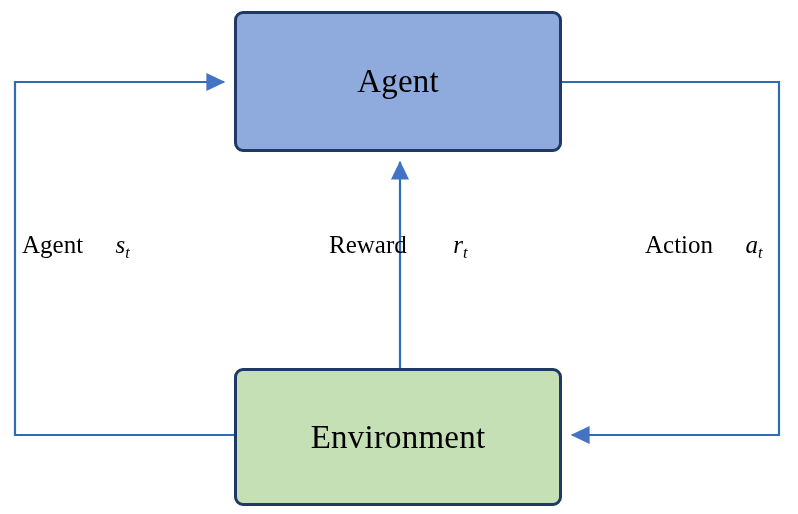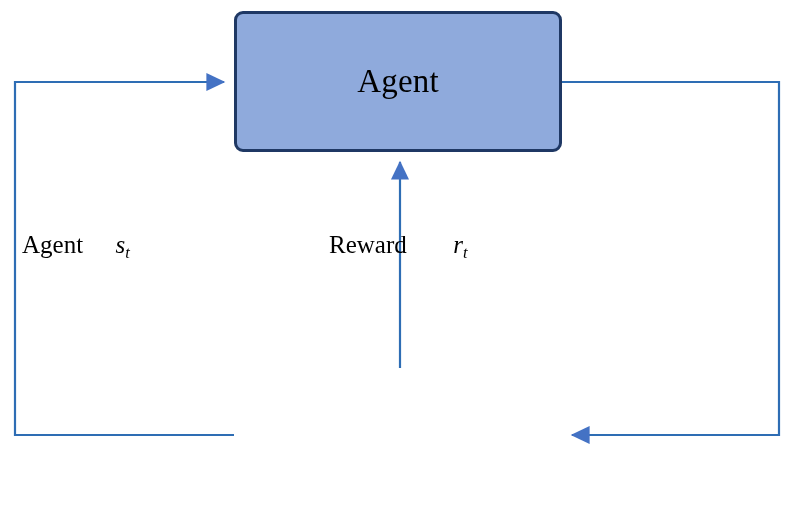--- a/index.html
+++ b/index.html
@@ -118,27 +118,35 @@
 
     <path d="M 562,82 L 779,82 L 779,435 L 572,435" fill="none" stroke="#2E6DB4" stroke-width="2.2" marker-end="url(#arrow-left)"></path>
 
     <path d="M 400,368 L 400,162" fill="none" stroke="#2E6DB4" stroke-width="2.2" marker-end="url(#arrow-up)"></path>
   </svg>
 
   <div class="node" id="agent-node">
     <span class="node-label">Agent</span>
   </div>
 
+  <div class="node" id="environment-node">
+    <span class="node-label">Environment</span>
+  </div>
 
   <div class="edge-label" id="state-label">
     <span>Agent</span>
     <span class="gap"></span>
     <span class="var"><span>s</span><sub>t</sub></span>
   </div>
 
   <div class="edge-label" id="reward-label">
     <span>Reward</span>
     <span class="gap-wide"></span>
     <span class="var"><span>r</span><sub>t</sub></span>
   </div>
 
+  <div class="edge-label" id="action-label">
+    <span>Action</span>
+    <span class="gap"></span>
+    <span class="var"><span>a</span><sub>t</sub></span>
+  </div>
 
 </div>
 
 </body></html>

